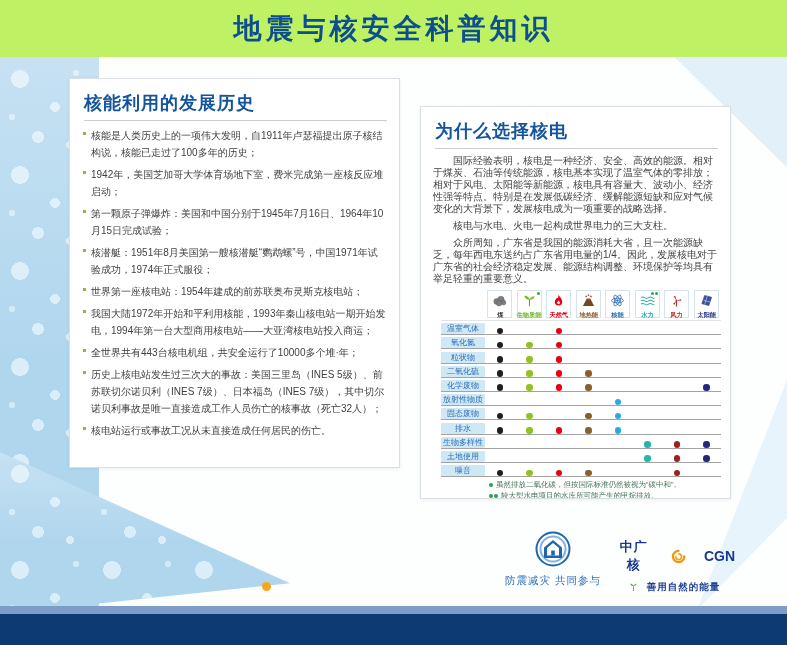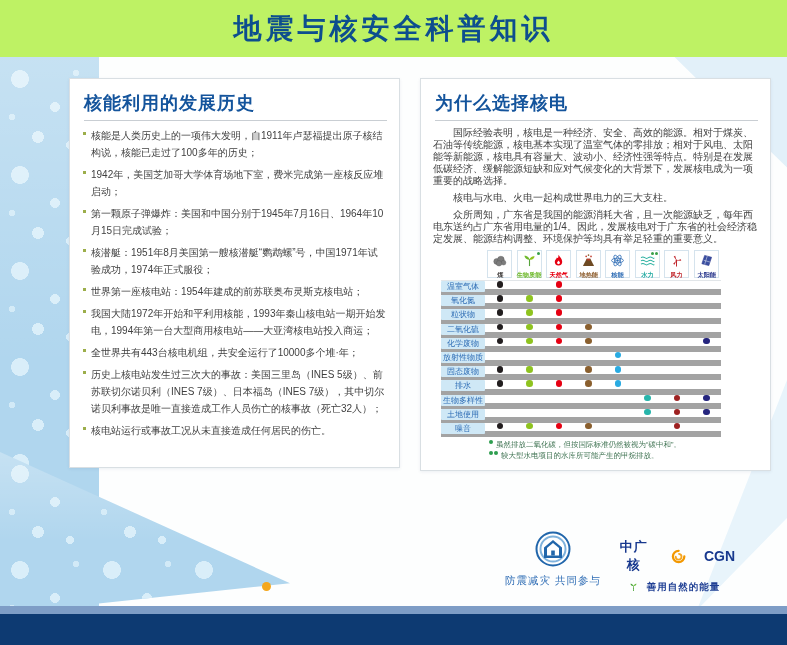--- a/index.html
+++ b/index.html
@@ -27,21 +27,21 @@
   #mr-triangle{position:absolute;right:0;top:380px;width:90px;height:230px;background:#e8f4fb;
       clip-path:polygon(100% 0,100% 60%,0 100%);z-index:0;}
   #orange-dot{position:absolute;left:262px;top:582px;width:9px;height:9px;border-radius:50%;
       background:#f4a71d;z-index:2;}
   #strip-light{position:absolute;left:0;top:606px;width:787px;height:8px;background:#7e9dc6;z-index:2;}
   #strip-dark{position:absolute;left:0;top:614px;width:787px;height:31px;background:#0d3a72;z-index:2;}
   
   .card{position:absolute;top:78px;background:#ffffff;border:1px solid #d9dfe3;box-sizing:border-box;
       box-shadow:0 1px 3px rgba(40,70,100,.08);z-index:3;overflow:hidden;padding:10px 12px 0 12px;}
   #left-card{left:69px;width:331px;height:390px;}
-  #right-card{left:420px;width:351px;height:393px;}
+  #right-card{left:420px;width:311px;height:393px;margin-top:28px;}
   .card h2{margin:2px 0 6px 2px;padding-bottom:5px;border-bottom:1px solid #c9ced3;
       font-size:18px;letter-spacing:1px;color:#14549c;}
   
   #history-list{list-style:none;margin:4px 0 0 0;padding:0;}
   #history-list li{position:relative;padding-left:9px;margin-bottom:5px;font-size:10px;
       line-height:17px;color:#3f3f3f;}
   #history-list li::before{content:"";position:absolute;left:1px;top:5px;width:3px;height:3px;
       background:#9cae4a;}
   
   #why-paragraphs p{margin:0 0 5px 0;text-indent:2em;font-size:10px;line-height:12px;color:#3f3f3f;}
@@ -49,29 +49,29 @@
   #energy-table{margin:4px 0 0 8px;width:280px;}
   .hrow{display:flex;align-items:flex-end;border-bottom:1px solid #e2e6e9;padding-bottom:2px;}
   .hspacer{width:44px;flex:none;}
   .icell{width:29.5px;flex:none;display:flex;justify-content:center;}
   .ibox{position:relative;width:25px;height:28px;background:#fff;border:1px solid #d5e3ed;
       display:flex;flex-direction:column;align-items:center;justify-content:space-between;
       padding:2px 0 1px 0;box-sizing:border-box;}
   .ibox .clabel{font-size:6.5px;font-weight:bold;line-height:7px;white-space:nowrap;transform:scale(.95);}
   .supdots{position:absolute;top:1px;right:1px;display:flex;gap:1px;}
   .supdot{width:3px;height:3px;border-radius:50%;background:#38a049;}
-  .trow{display:flex;align-items:flex-start;height:14.2px;box-sizing:border-box;
-      border-bottom:6px solid #a3a3a3;}
+  .trow{display:flex;align-items:flex-end;height:14.2px;box-sizing:border-box;
+      border-bottom:1px solid #a3a3a3;}
   .rlabel{width:44px;flex:none;height:11px;line-height:11px;text-align:center;background:#cfe8f6;
       color:#2f6db5;font-size:8px;border-radius:1px;overflow:hidden;white-space:nowrap;}
   .dcell{width:29.5px;flex:none;display:flex;justify-content:center;}
   .dot{width:6.5px;height:6.5px;border-radius:50%;}
   
   #energy-table-footnotes{margin:3px 0 0 48px;}
-  .fnote{display:flex;align-items:flex-start;margin-bottom:2px;}
+  .fnote{display:flex;align-items:center;margin-bottom:2px;}
   .fdots{display:inline-flex;gap:1px;margin-right:3px;}
   .fdot{width:4px;height:4px;border-radius:50%;background:#2e9e4f;}
   .ftext{font-size:7.5px;line-height:9px;color:#3f7352;}
   
   #cea-block{position:absolute;left:498px;top:531px;width:110px;text-align:center;z-index:3;}
   #cea-slogan{margin-top:3px;font-size:10.5px;color:#2f6db5;letter-spacing:1px;white-space:nowrap;}
   #cgn-block{position:absolute;left:615px;top:538px;width:120px;text-align:center;z-index:3;}
   .cgn-row{display:flex;align-items:center;justify-content:center;gap:18px;}
   #cgn-name{font-size:13px;font-weight:bold;color:#17388e;letter-spacing:1px;}
   #cgn-abbr{font-size:14px;font-weight:bold;color:#17388e;}

